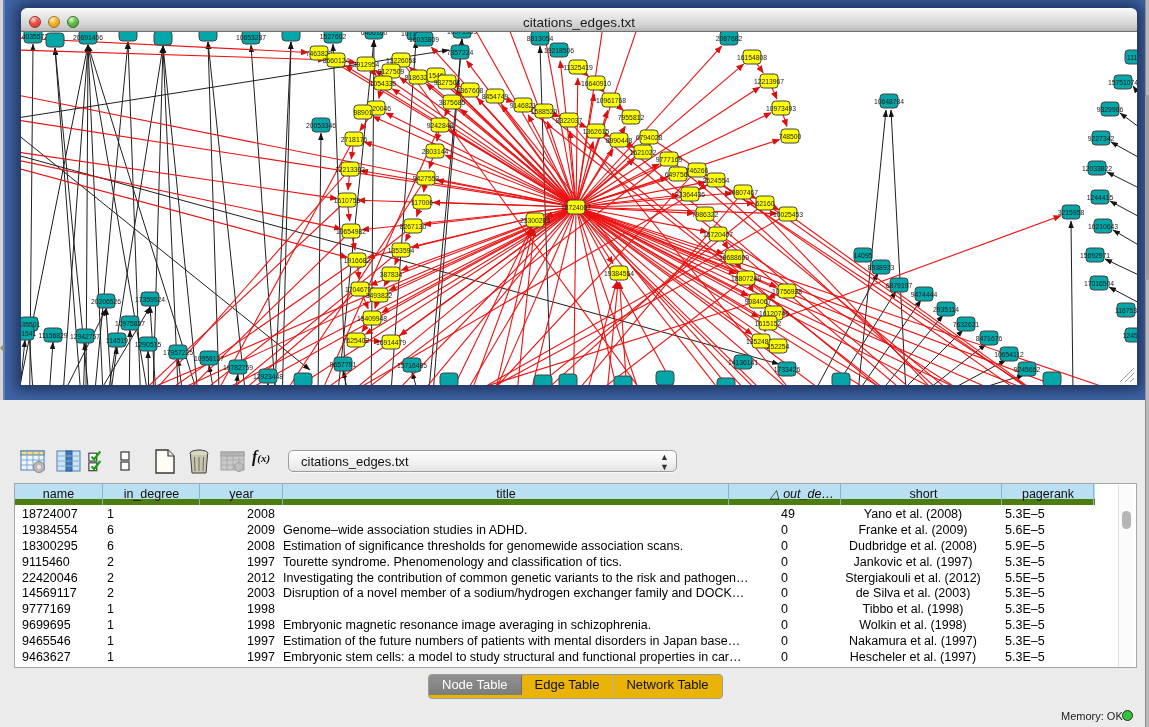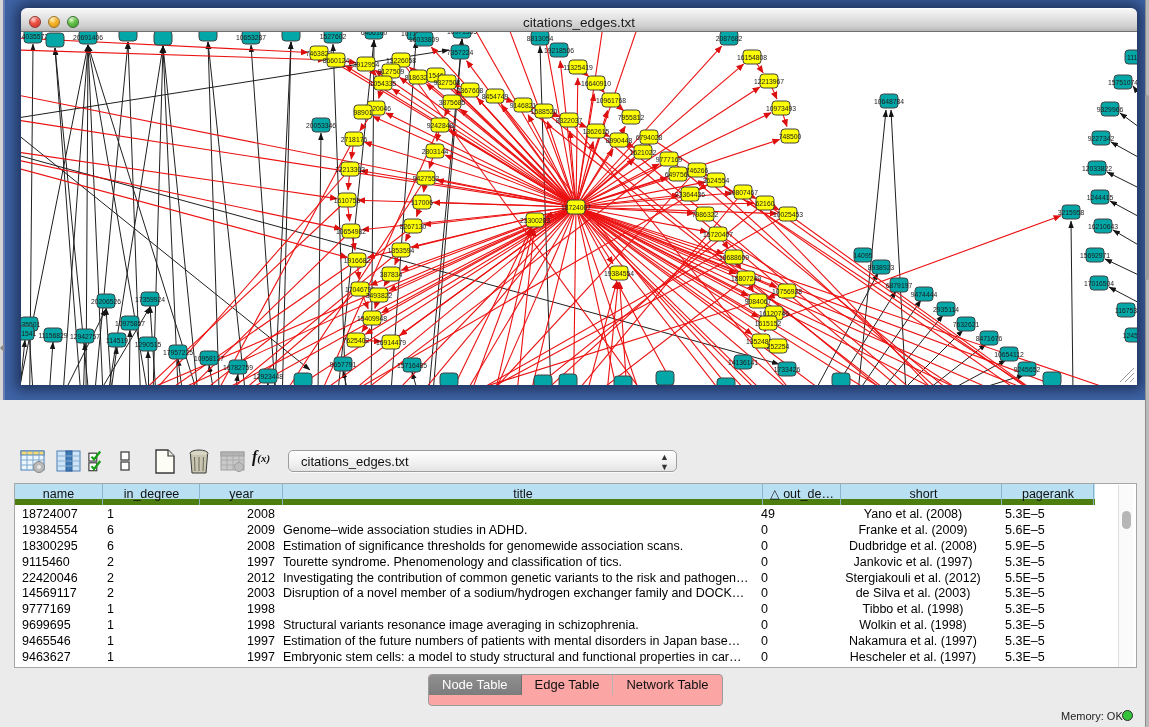--- a/index.html
+++ b/index.html
@@ -44,27 +44,27 @@
 #thead { position:absolute; left:0; top:0; height:21px; width:1080px; background:#b9e0f2; border-bottom:6px solid #4d7c0f; }
 #thead .h { position:absolute; top:0; height:21px; font-size:12.5px; color:#111; text-align:center; line-height:21px;
   border-right:1px solid #89b4cb; }
 #rows { position:absolute; left:0; top:22px; width:1078px; }
 .tr { position:relative; height:15.9px; font-size:12.5px; color:#000; white-space:nowrap; }
 .tr div { position:absolute; top:0; line-height:16px; overflow:hidden; }
 .c0 { left:7px;  width:80px; }
 .c1 { left:92px; width:90px; }
 .c2 { left:206px; width:80px;text-align:center; }
 .c3 { left:268px; width:478px; }
-.c4 { left:746px; width:72px; }
+.c4 { left:766px; width:72px; }
 .c5 { left:822px; width:152px; text-align:center; }
 .c6 { left:990px; width:95px; }
 #vscroll { position:absolute; right:3px; top:1px; width:15px; height:182px; background:#fafafa; border-left:1px solid #e0e0e0; }
 #vscroll .thumb { position:absolute; left:3px; top:26px; width:9px; height:18px; border-radius:5px; background:#b6b6b6; }
 
-#tabs { position:absolute; left:428px; top:274px; height:32px; display:flex; border:1px solid #9b9b9b; border-radius:4px; overflow:hidden; background:#fca5a5; }
+#tabs { position:absolute; left:428px; top:274px; height:25px; display:flex; border:1px solid #9b9b9b; border-radius:4px; overflow:hidden; background:#eab308; }
 #tabs .seg { height:20px; line-height:19px; font-size:13px; padding:0 13px; color:#111; border-right:1px solid #b5b5b5; }
 #tabs .seg.sel { background:linear-gradient(#909090,#7c7c7c); color:#fff; border-right:1px solid #6f6f6f; }
 #tabs .seg:last-child { border-right:none; }
 
 #memory { position:absolute; left:1061px; top:710px; font-size:11px; color:#222; }
 #memdot { position:absolute; left:1122px; top:710px; width:11px; height:11px; border-radius:50%; background:#35c33c; border:1px solid #2a2a2a; }
 </style></head>
 <body>
 <div id="app">
   <div id="net">
@@ -670,22 +670,22 @@
         <div class="txt">citations_edges.txt</div>
         <div class="arr">▲<br>▼</div>
       </div>
     </div>
 
     <div id="tablebox">
       <div id="thead">
         <div class="h" style="left:0; width:88px;">name</div>
         <div class="h" style="left:89px; width:96px;">in_degree</div>
         <div class="h" style="left:186px; width:82px;">year</div>
-        <div class="h" style="left:269px; width:479px;">title</div>
-        <div class="h" style="left:749px; width:77px;">△ out_de…</div>
+        <div class="h" style="left:269px; width:445px;">title</div>
+        <div class="h" style="left:749px; width:77px;font-style:italic;">△ out_de…</div>
         <div class="h" style="left:831px; width:156px;">short</div>
         <div class="h" style="left:988px; width:91px;">pagerank</div>
       </div>
       <div id="rows">
 <div class="tr">
             <div class="c0">18724007</div>
             <div class="c1">1</div>
             <div class="c2">2008</div>
             <div class="c4">49</div>
             <div class="c5">Yano et al. (2008)</div>
@@ -741,21 +741,21 @@
             <div class="c1">1</div>
             <div class="c2">1998</div>
             <div class="c4">0</div>
             <div class="c5">Tibbo et al. (1998)</div>
             <div class="c6">5.3E–5</div>
           </div>
 <div class="tr">
             <div class="c0">9699695</div>
             <div class="c1">1</div>
             <div class="c2">1998</div>
-            <div class="c3">Structural variants resonance image averaging in schizophrenia.</div>
+            <div class="c3">Embryonic magnetic resonance image averaging in schizophrenia.</div>
             <div class="c4">0</div>
             <div class="c5">Wolkin et al. (1998)</div>
             <div class="c6">5.3E–5</div>
           </div>
 <div class="tr">
             <div class="c0">9465546</div>
             <div class="c1">1</div>
             <div class="c2">1997</div>
             <div class="c3">Estimation of the future numbers of patients with mental disorders in Japan base…</div>
             <div class="c4">0</div>

